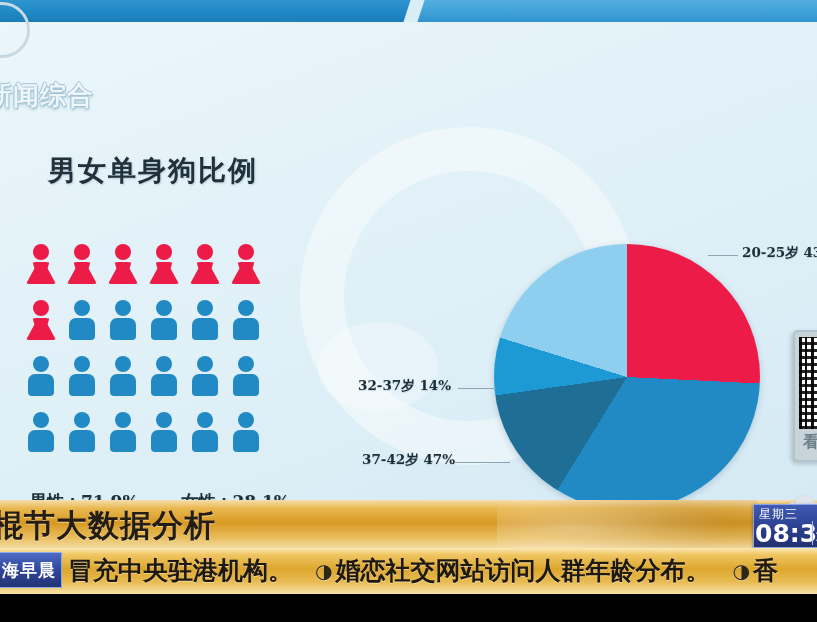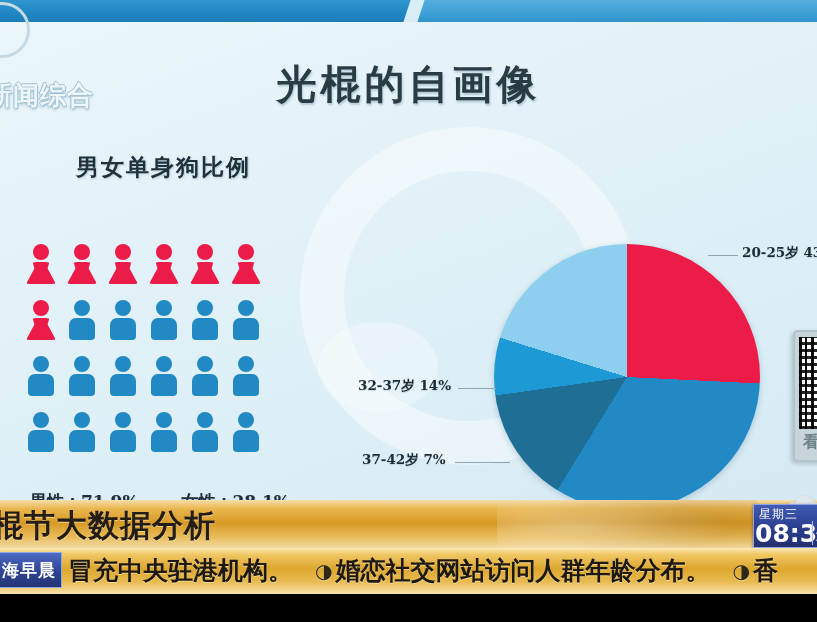--- a/index.html
+++ b/index.html
@@ -91,28 +91,27 @@
     font-size: 40px;
     font-weight: bold;
     color: #2b3b44;
     letter-spacing: 4px;
     font-family: "DejaVu Serif", serif;
     text-shadow: 1px 2px 2px rgba(150,180,195,.65);
   }
 
   .panel-title {
     position: absolute;
-    font-size: 23px;
+    font-size: 28px;
     font-weight: bold;
     color: #223039;
     letter-spacing: 2px;
     font-family: "DejaVu Serif", serif;
     text-shadow: 1px 1px 2px rgba(160,190,205,.7);
     white-space: nowrap;
-    margin-left: 28px;
   }
   #left-title  { left: 48px;  top: 130px; }
   #right-title { left: 444px; top: 130px; }
 
   
   .picto-grid {
     position: absolute;
     left: 26px; top: 222px;
     display: grid;
     grid-template-columns: repeat(6, 41px);
@@ -374,21 +373,20 @@
 <div id="screen">
 
   <div class="top-bar"></div>
   <div class="top-bar-right"></div>
   <div class="top-bar-notch"></div>
 
   <div class="slide">
     <div class="ghost-ring"></div>
     <div class="ghost-blob"></div>
 
-    <div class="main-title">光棍的自画像</div>
 
     <div class="panel-title" id="left-title">男女单身狗比例</div>
 
     <div class="picto-grid" id="picto-grid">
         <div class="person f">
           <div class="head"></div>
           <div class="body"></div>
         </div>
         <div class="person f">
           <div class="head"></div>
@@ -490,21 +488,21 @@
     </div>
 
     <div class="pie-wrap">
       <div class="pie" id="pie" style="background: conic-gradient(rgb(237, 27, 72) -62deg, rgb(237, 27, 72) 92.8deg, rgb(33, 137, 196) 92.8deg, rgb(33, 137, 196) 211.6deg, rgb(30, 110, 150) 211.6deg, rgb(30, 110, 150) 262deg, rgb(29, 154, 214) 262deg, rgb(29, 154, 214) 287.2deg, rgb(142, 207, 240) 287.2deg, rgb(142, 207, 240) 298deg);"></div>
     </div>
     <div id="pie-annotations">
         <div class="pie-label" style="left: 742px; top: 222px;">20-25岁  43%</div>
         <div class="lead-line" style="left: 708px; top: 233px; width: 30px;"></div>
         <div class="pie-label" style="left: 358px; top: 355px; text-align: right;">32-37岁  14%</div>
         <div class="lead-line" style="left: 458px; top: 366px; width: 38px;"></div>
-        <div class="pie-label" style="left: 362px; top: 429px;">37-42岁  7%</div>
+        <div class="pie-label" style="left: 362px; top: 429px;">37-42岁  47%</div>
         <div class="lead-line" style="left: 455px; top: 440px; width: 55px;"></div>
       </div>
   </div>
 
   <div class="qr-box">
     <div class="qr-img"></div>
     <div class="qr-caption">看</div>
   </div>
 
   <div class="headline-band">

